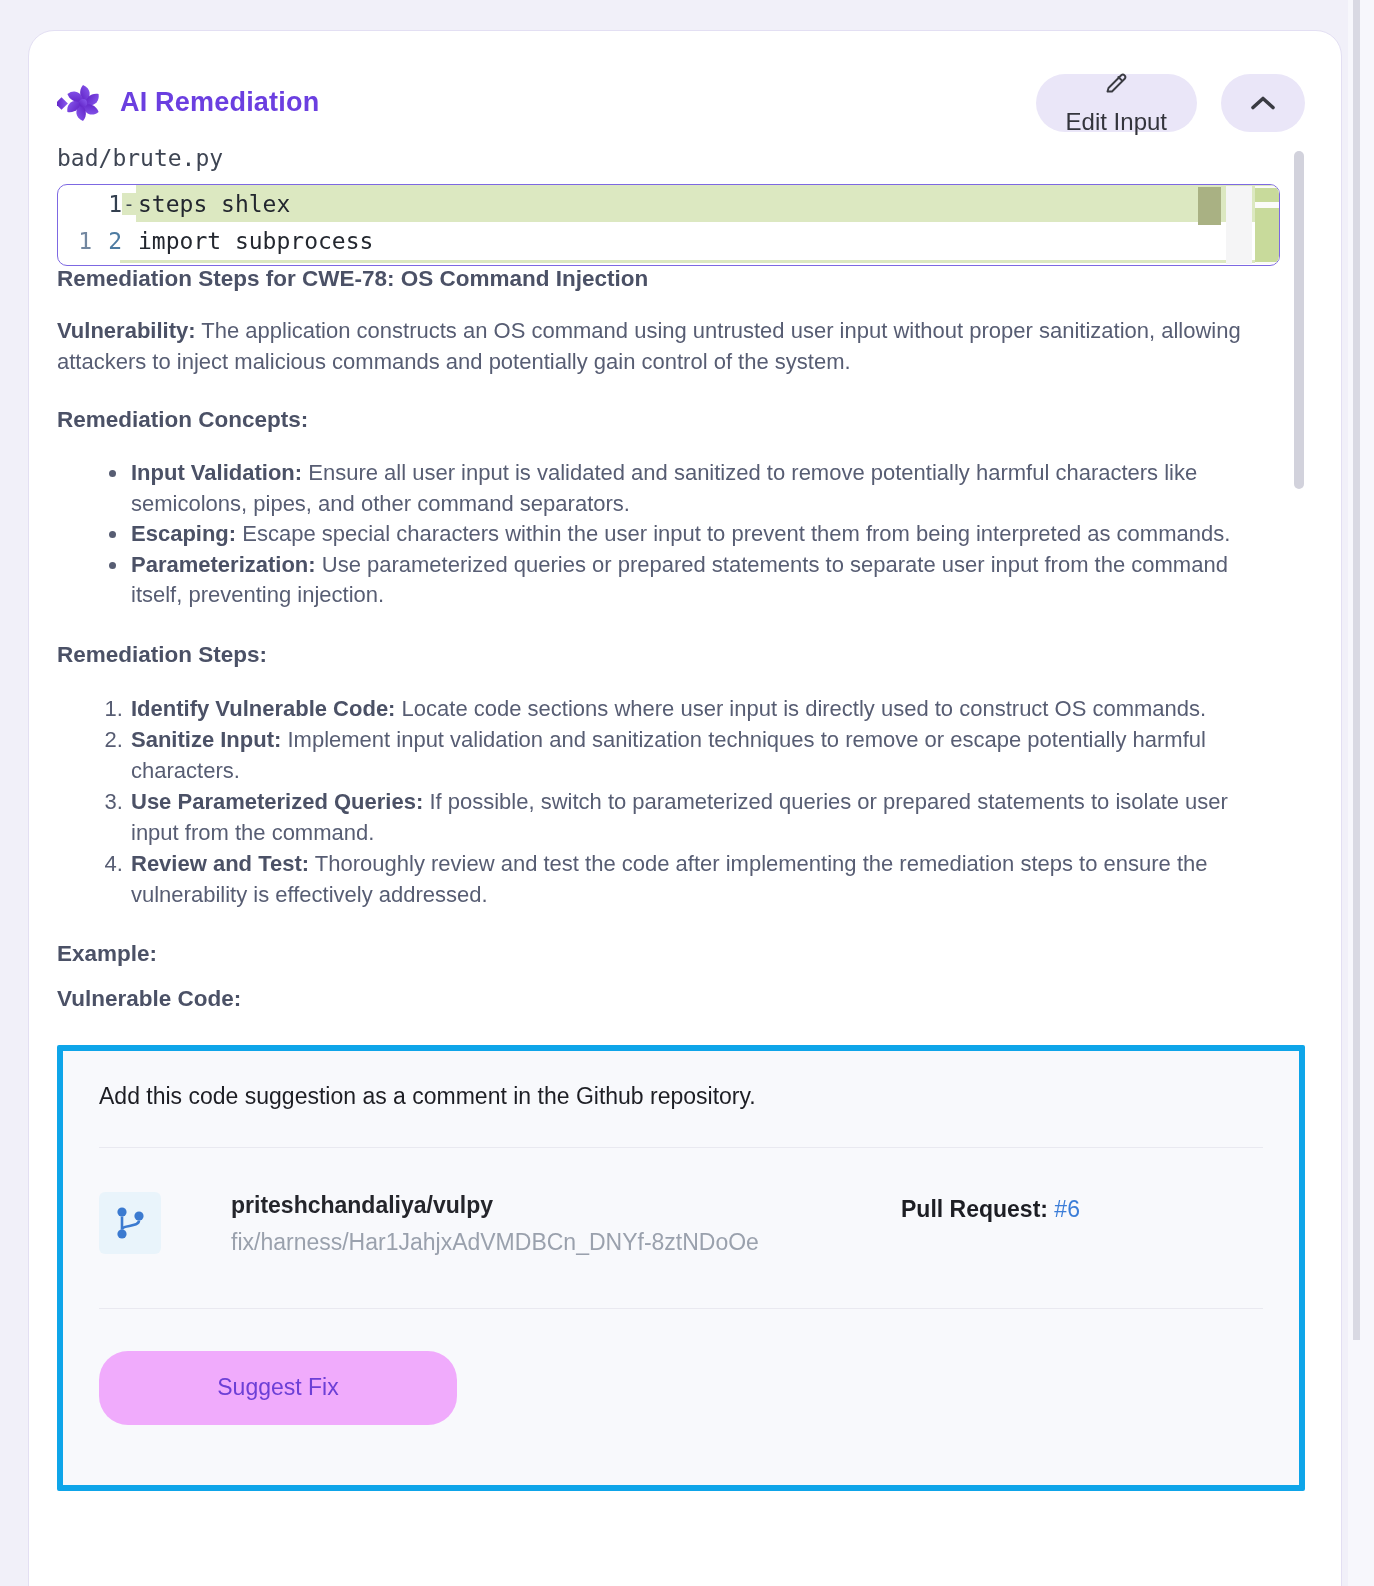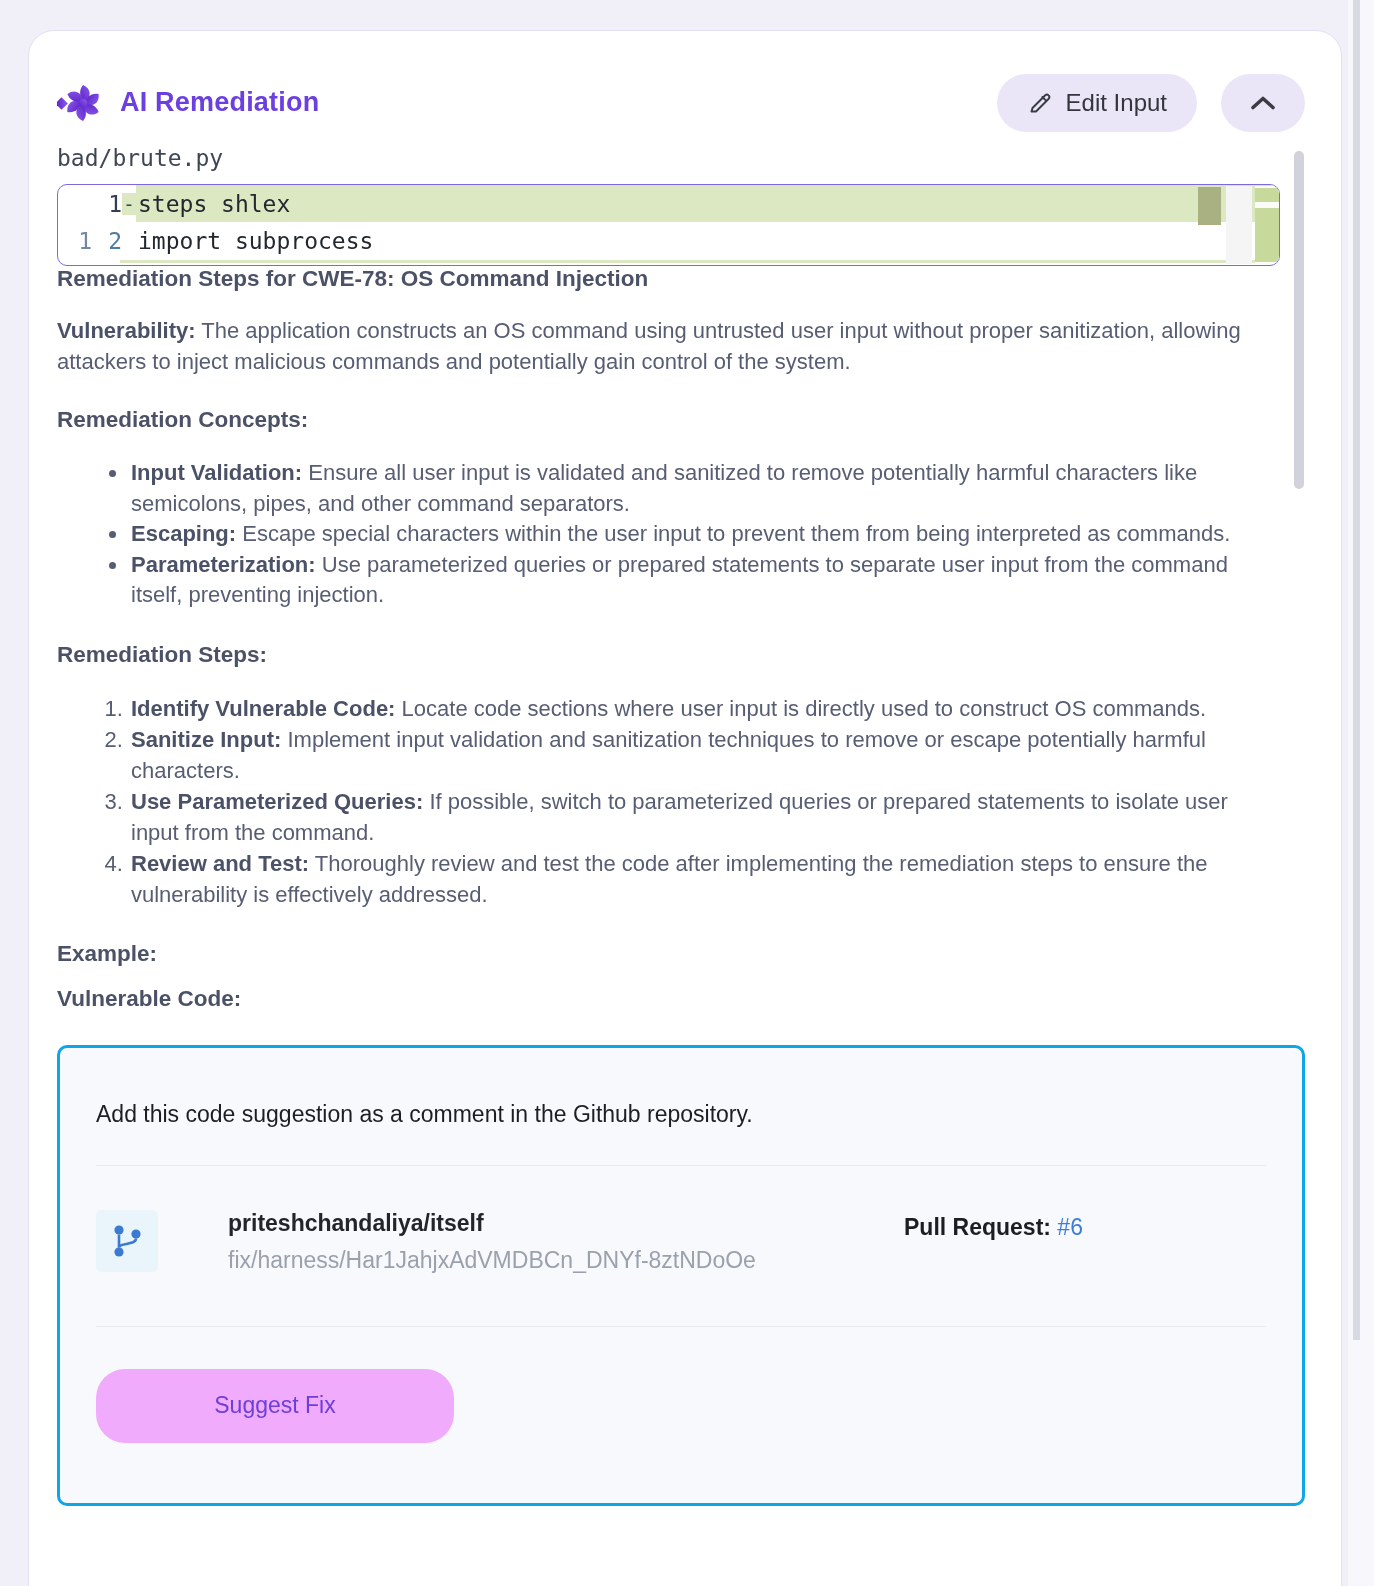--- a/index.html
+++ b/index.html
@@ -18,21 +18,21 @@
   }
   
   .hdr { display:flex; align-items:center; justify-content:space-between; height:59px; }
   .brand { display:flex; align-items:center; gap:17px; }
   .brand h1 { font-size:27px; font-weight:700; color:#6b3fe0; letter-spacing:.2px; }
   .pill {
     display:flex; align-items:center; justify-content:center; gap:12px;
     background:#eae6f8; border:none; border-radius:29px; height:58px;
     font-family:"Liberation Sans",sans-serif; font-size:24px; color:#33343c; cursor:pointer;
   }
-  .btn-edit { padding:0 30px; }
+  .btn-edit { padding:0 30px;flex-direction:column; }
   .btn-collapse { width:84px; }
   .hdr-right { display:flex; gap:24px; }
 
   
   .doc { margin-right:25px; }
 
   .filename { margin:13px 0 13px; font-family:"DejaVu Sans Mono",monospace; font-size:23px; color:#3e4553; }
 
   
   .diff-block {
@@ -61,22 +61,22 @@
   .para  { margin-top:23px; font-size:22px; line-height:31px; color:#575d73; }
   .para b, li b { color:#4b5166; }
   .h-tight { margin-top:31px; }
   .h-tighter { margin-top:19px; }
   ul.concepts { margin-top:25px; padding-left:72px; font-size:22px; line-height:30.6px; }
   ol.steps    { margin-top:25px; padding-left:72px; font-size:22px; line-height:31px; }
   li { padding-left:2px; }
 
   
   .sugg {
-    margin-top:33px; background:#f8f9fc; border:3px solid #0ea5e9; border-radius:10px;
-    padding:53px 36px 60px;
+    margin-top:33px; background:#f8f9fc; border:6px solid #0ea5e9; border-radius:2px;
+    padding:32px 36px 60px;
   }
   .sugg-prompt { font-size:23px; color:#1d1e24; }
   .divider { border:none; border-top:1px solid #e9e9f0; margin-top:37px; }
   .repo-row { display:flex; align-items:flex-start; margin-top:44px; }
   .repo-icon-box { width:62px; height:62px; border-radius:6px; background:#e9f4fb;
     display:flex; align-items:center; justify-content:center; flex:none; }
   .repo-meta { margin-left:70px; flex:1; }
   .repo-name { font-size:23px; font-weight:700; color:#24252b; }
   .repo-branch { margin-top:10px; font-size:23px; color:#9aa1ad; }
   .pr-box { width:362px; flex:none; padding-top:4px; font-size:23px; }
@@ -220,21 +220,21 @@
           <svg width="32" height="36" viewBox="0 0 32 36" fill="none">
             <circle cx="8" cy="7" r="4.6" fill="#3b7ad0"></circle>
             <circle cx="8" cy="29" r="4.6" fill="#3b7ad0"></circle>
             <circle cx="25" cy="11" r="4.6" fill="#3b7ad0"></circle>
             <path d="M8 11.5v13" stroke="#3b7ad0" stroke-width="2.6"></path>
             <path d="M25 15.5c0 7-17 4-17 9" stroke="#3b7ad0" stroke-width="2.6"></path>
           </svg>
         </span>
       </div>
       <div class="repo-meta">
-        <div class="repo-name">priteshchandaliya/itself</div>
+        <div class="repo-name">priteshchandaliya/vulpy</div>
         <div class="repo-branch">fix/harness/Har1JahjxAdVMDBCn_DNYf-8ztNDoOe</div>
       </div>
       <div class="pr-box">
         <span class="pr-label">Pull Request:</span>
         <a class="pr-link" href="#">#6</a>
       </div>
     </div>
     <hr class="divider2">
     <button class="btn-suggest">Suggest Fix</button>
   </div>

